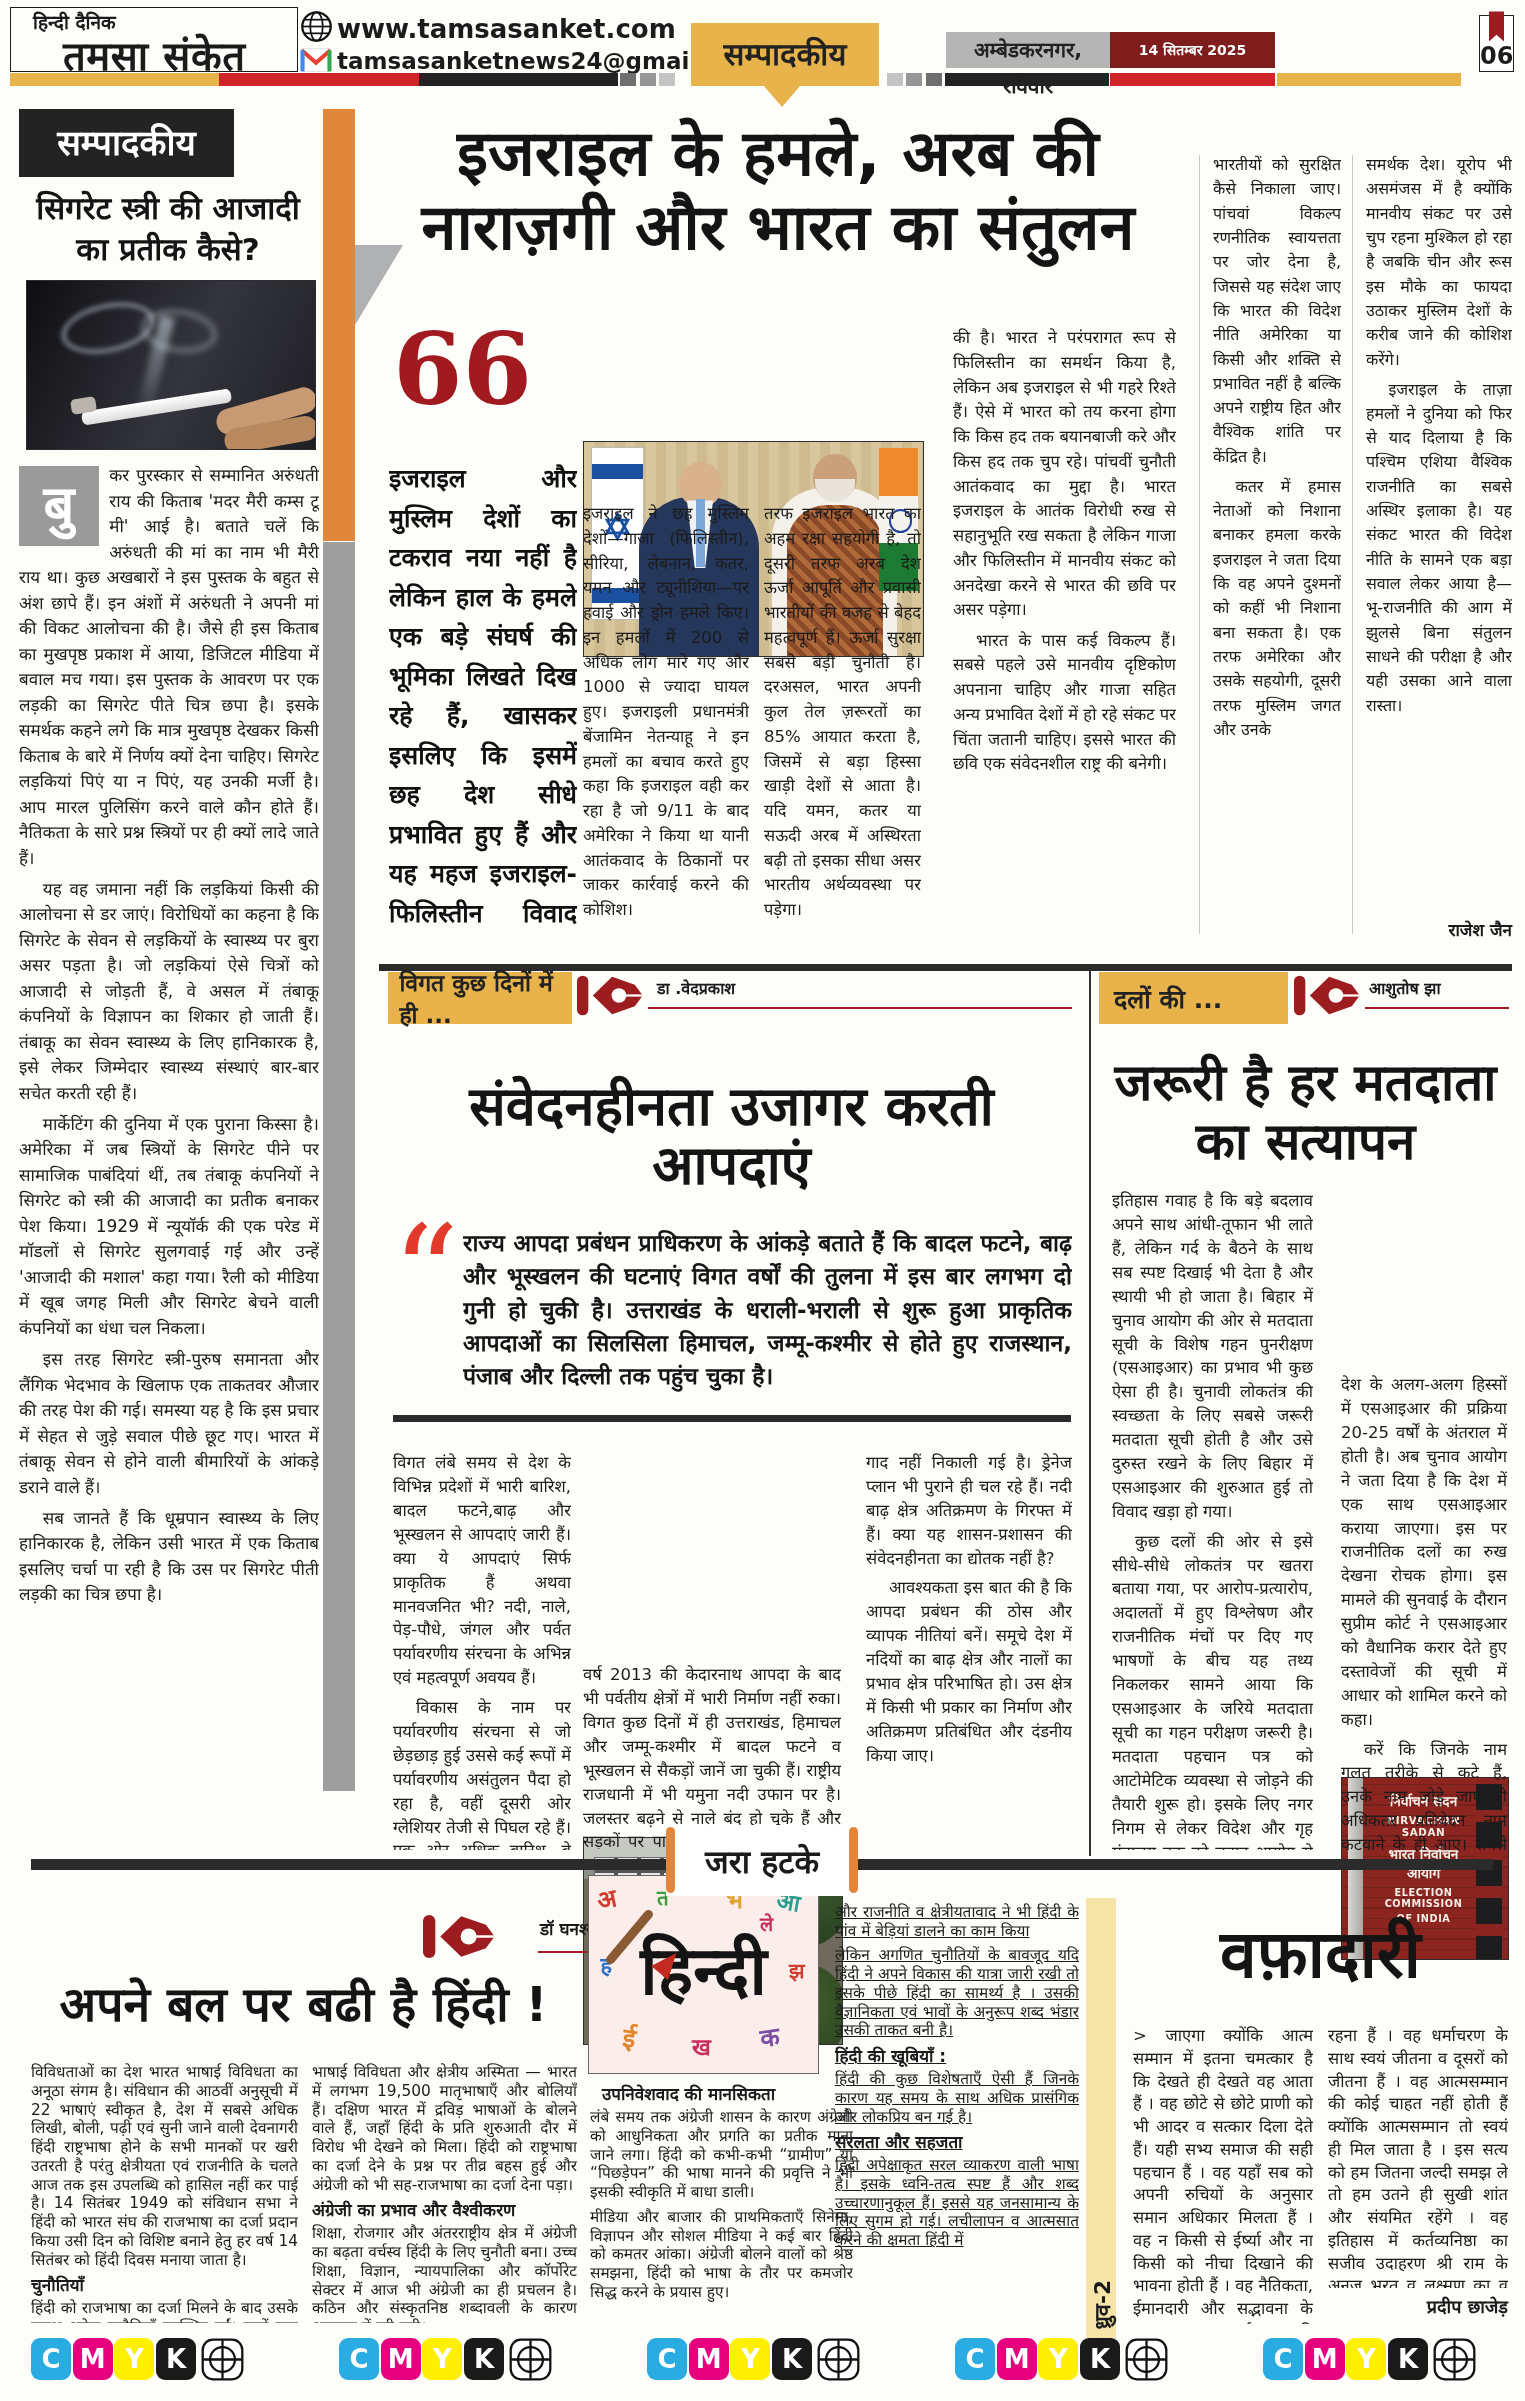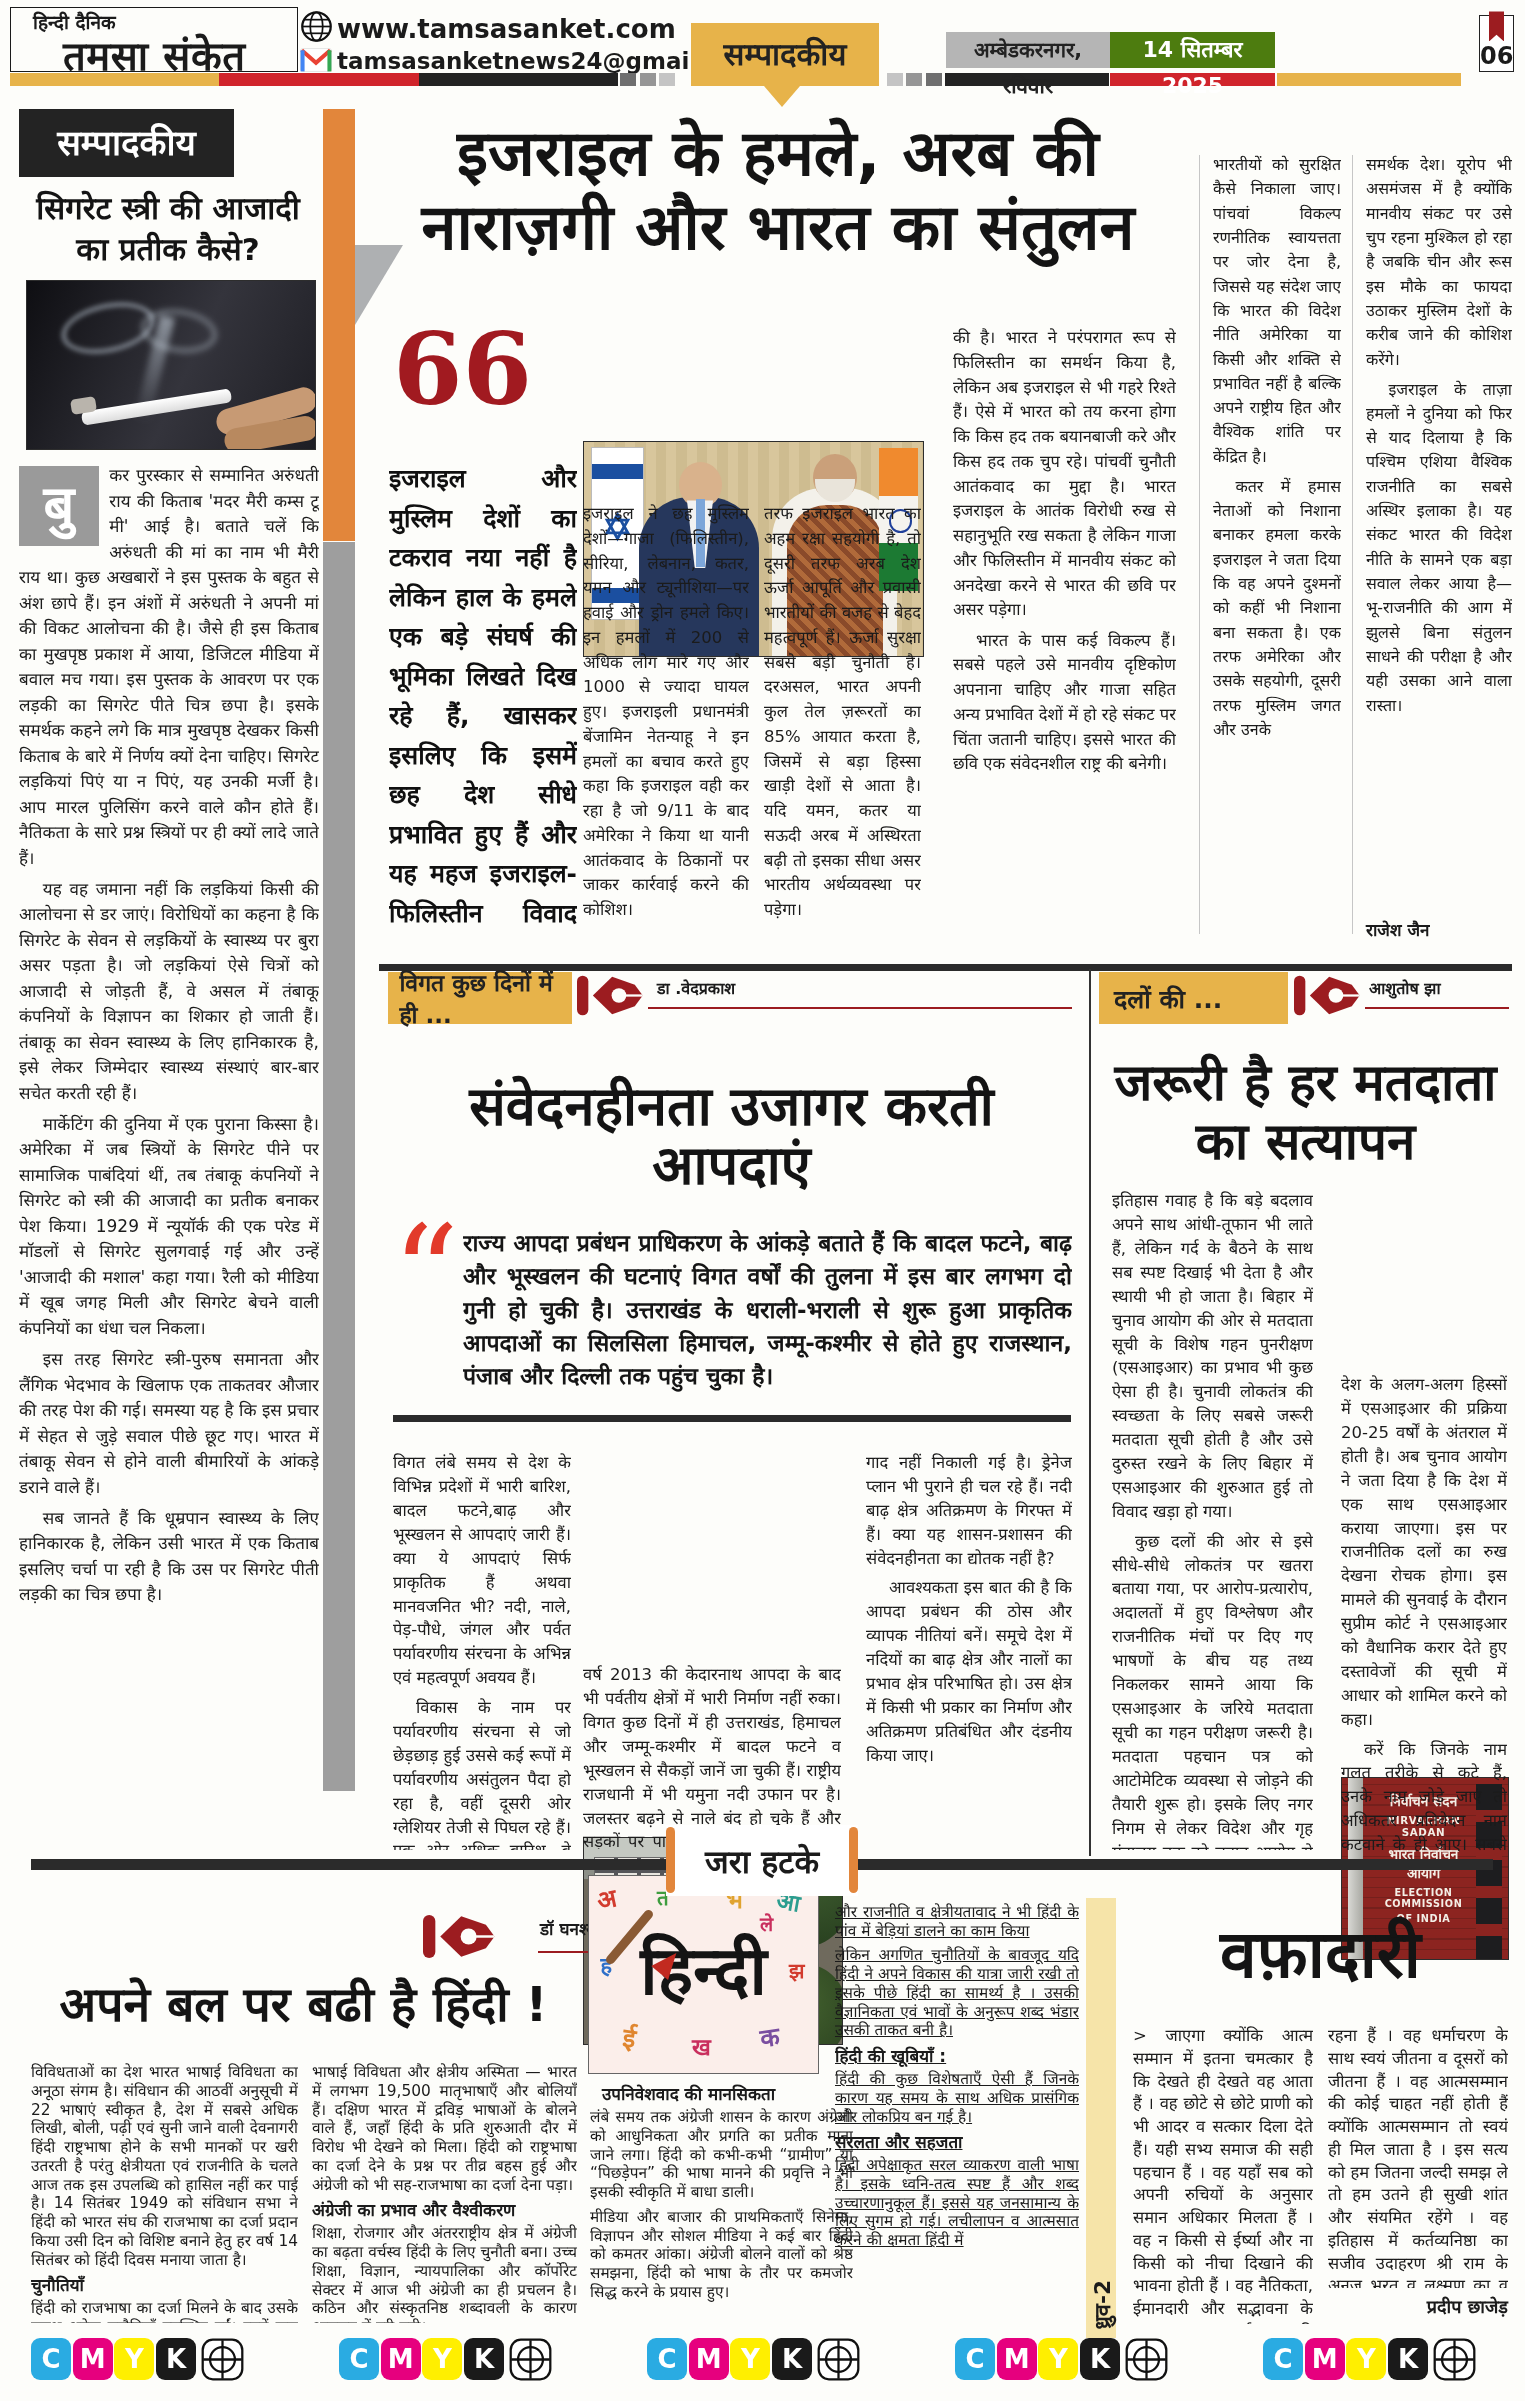--- a/index.html
+++ b/index.html
@@ -63,21 +63,21 @@
     <div class="abs" style="left:926px;top:73px;width:16px;height:12.5px;background:#6f6f6f;"></div>
     <div class="abs" style="left:945px;top:73px;width:164px;height:12.5px;background:#232323;"></div>
     <div class="abs" style="left:1110px;top:73px;width:165px;height:12.5px;background:#d0242b;"></div>
     <div class="abs" style="left:1277px;top:73px;width:184px;height:12.5px;background:#e7b34a;"></div>
   </div>
 
   <div class="abs b ctr" style="left:691px;top:23px;width:188px;height:63px;background:#e7b34a;font-size:31px;line-height:63px;color:#222;">सम्पादकीय</div>
   <div class="abs" style="left:764px;top:86px;width:0;height:0;border-left:18px solid transparent;border-right:18px solid transparent;border-top:21.7px solid #e7b34a;"></div>
 
   <div class="abs b ctr" style="left:946px;top:32px;width:164px;height:36px;background:#b5b5b5;color:#222;font-size:20.5px;line-height:36px;">अम्बेडकरनगर, रविवार</div>
-  <div class="abs b ctr" style="left:1110px;top:32px;width:165px;height:36px;background:#4d7c0f;color:#fff;font-size:22px;line-height:36px;">14 सितम्बर 2025</div>
+  <div class="abs b ctr" style="left:1110px;top:32px;width:165px;height:36px;background:#7f1d1d;color:#fff;font-size:14px;line-height:36px;">14 सितम्बर 2025</div>
 
   <div class="abs" style="left:1479px;top:15px;width:35px;height:57px;background:#fff;border:1.7px solid #222;box-sizing:border-box;">
     <div class="abs" style="left:9px;top:-4.6px;width:15px;height:30px;background:#9c1c20;clip-path:polygon(0 0,100% 0,100% 100%,50% 78%,0 100%);"></div>
     <div class="abs b ctr" style="left:0;bottom:1.1px;width:100%;font-size:24px;">06</div>
   </div>
 
   <div class="abs b ctr" style="left:19px;top:109px;width:215px;height:68px;background:#232323;color:#fff;font-size:35px;line-height:68px;">सम्पादकीय</div>
   <div class="abs hl ctr" style="left:19px;top:188px;width:298px;font-size:31px;line-height:1.32;">सिगरेट स्त्री की आजादी का प्रतीक कैसे?</div>
 
   <div class="abs photo" style="left:26px;top:280px;width:288px;height:168px;background:linear-gradient(115deg,#0e0e12,#34343c 55%,#1e1e24);">
@@ -153,21 +153,21 @@
   <div class="abs colrule" style="left:1199px;top:155px;height:779px;"></div>
   <div class="abs just clip" style="left:1213px;top:153px;width:128px;height:781px;font-size:16px;line-height:1.52;">
     <p class="noind">भारतीयों को सुरक्षित कैसे निकाला जाए। पांचवां विकल्प रणनीतिक स्वायत्तता पर जोर देना है, जिससे यह संदेश जाए कि भारत की विदेश नीति अमेरिका या किसी और शक्ति से प्रभावित नहीं है बल्कि अपने राष्ट्रीय हित और वैश्विक शांति पर केंद्रित है।</p>
     <p>कतर में हमास नेताओं को निशाना बनाकर हमला करके इजराइल ने जता दिया कि वह अपने दुश्मनों को कहीं भी निशाना बना सकता है। एक तरफ अमेरिका और उसके सहयोगी, दूसरी तरफ मुस्लिम जगत और उनके</p>
   </div>
   <div class="abs colrule" style="left:1352px;top:155px;height:779px;"></div>
   <div class="abs just clip" style="left:1366px;top:153px;width:146px;height:758px;font-size:16px;line-height:1.52;">
     <p class="noind">समर्थक देश। यूरोप भी असमंजस में है क्योंकि मानवीय संकट पर उसे चुप रहना मुश्किल हो रहा है जबकि चीन और रूस इस मौके का फायदा उठाकर मुस्लिम देशों के करीब जाने की कोशिश करेंगे।</p>
     <p>इजराइल के ताज़ा हमलों ने दुनिया को फिर से याद दिलाया है कि पश्चिम एशिया वैश्विक राजनीति का सबसे अस्थिर इलाका है। यह संकट भारत की विदेश नीति के सामने एक बड़ा सवाल लेकर आया है—भू-राजनीति की आग में झुलसे बिना संतुलन साधने की परीक्षा है और यही उसका आने वाला रास्ता।</p>
   </div>
-  <div class="abs byline" style="left:1366px;top:918px;width:146px;text-align:left;font-size:17px;">राजेश जैन</div>
+  <div class="abs byline" style="left:1366px;top:918px;width:146px;text-align:right;font-size:17px;">राजेश जैन</div>
 
   <div class="abs rule" style="left:379px;top:964px;width:1133px;height:6.8px;"></div>
 
   <div class="abs kicker" style="left:388px;top:972px;width:184px;height:52px;">
     <span style="font-size:23px;padding-left:11.4px;">विगत कुछ दिनों में ही ...</span>
   </div>
   <svg class="abs" style="left:577px;top:970px;" width="68" height="51" viewBox="0 0 120 90">
     <rect x="0" y="10" width="20" height="70" rx="10" fill="#9c1c20"></rect>
     <polygon points="28,45 62,12 102,26 116,45 102,64 62,78" fill="#9c1c20"></polygon>
     <circle cx="74" cy="45" r="13" fill="#fdfdfa"></circle>

